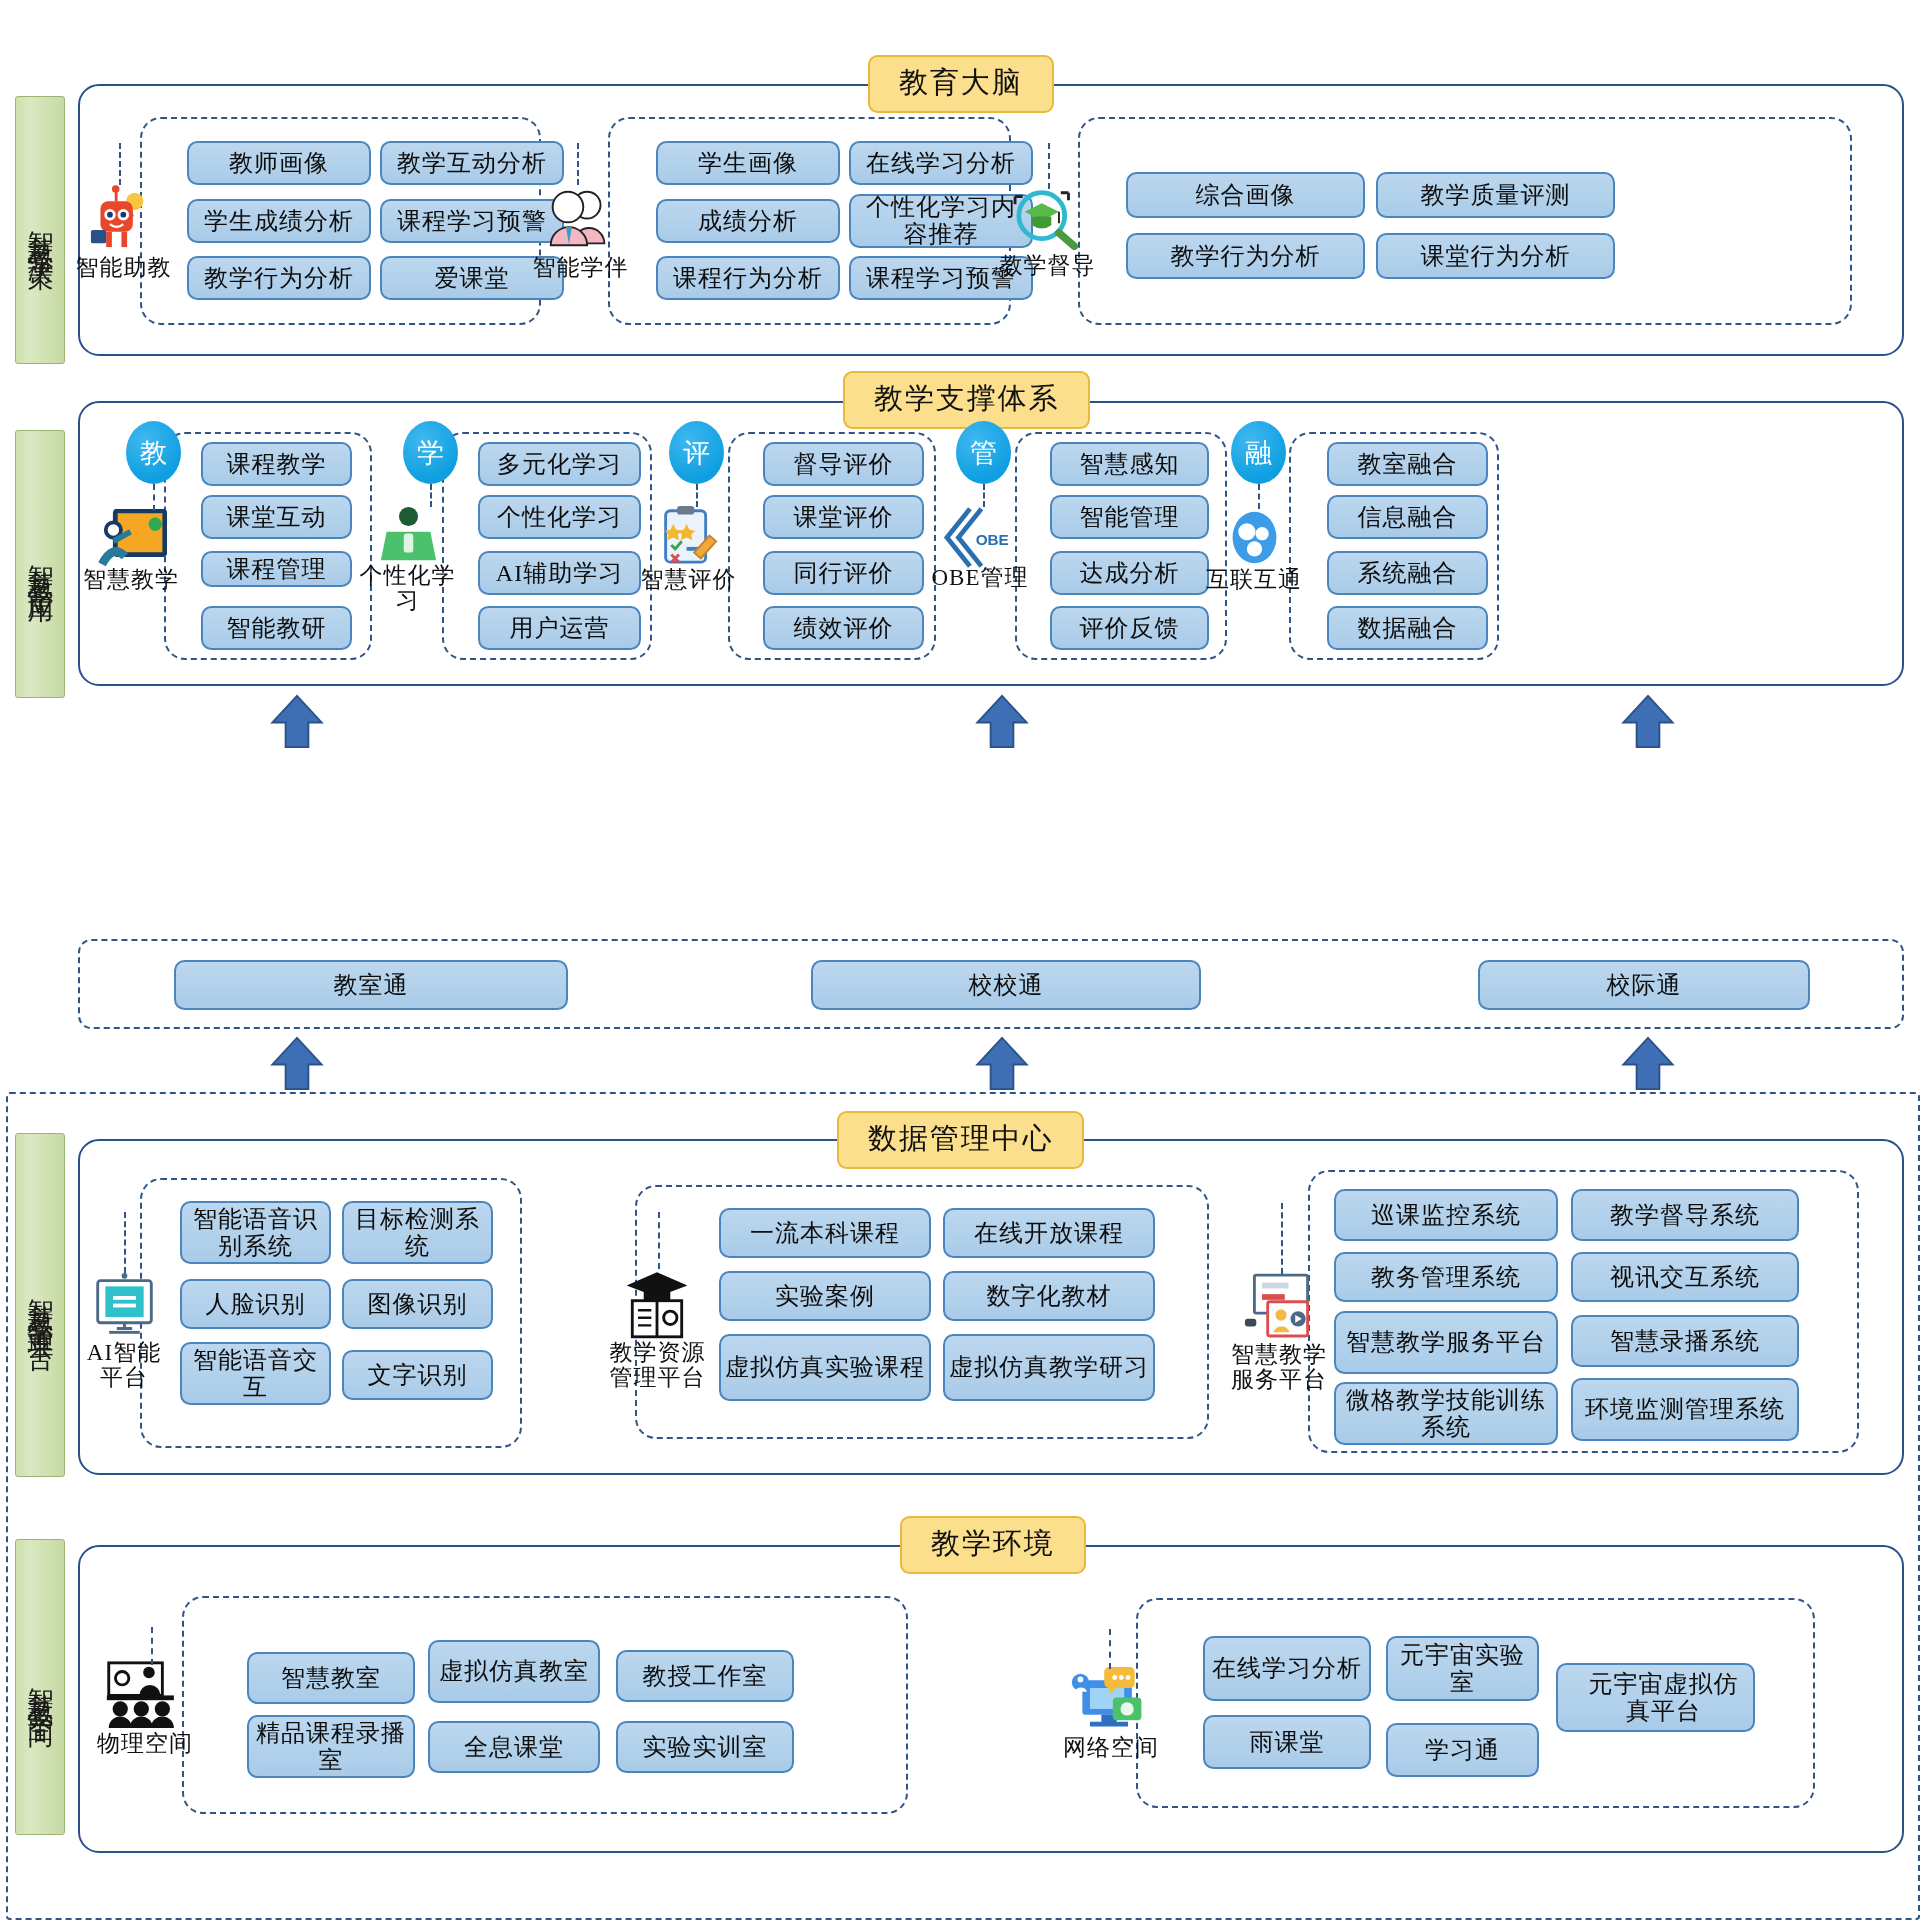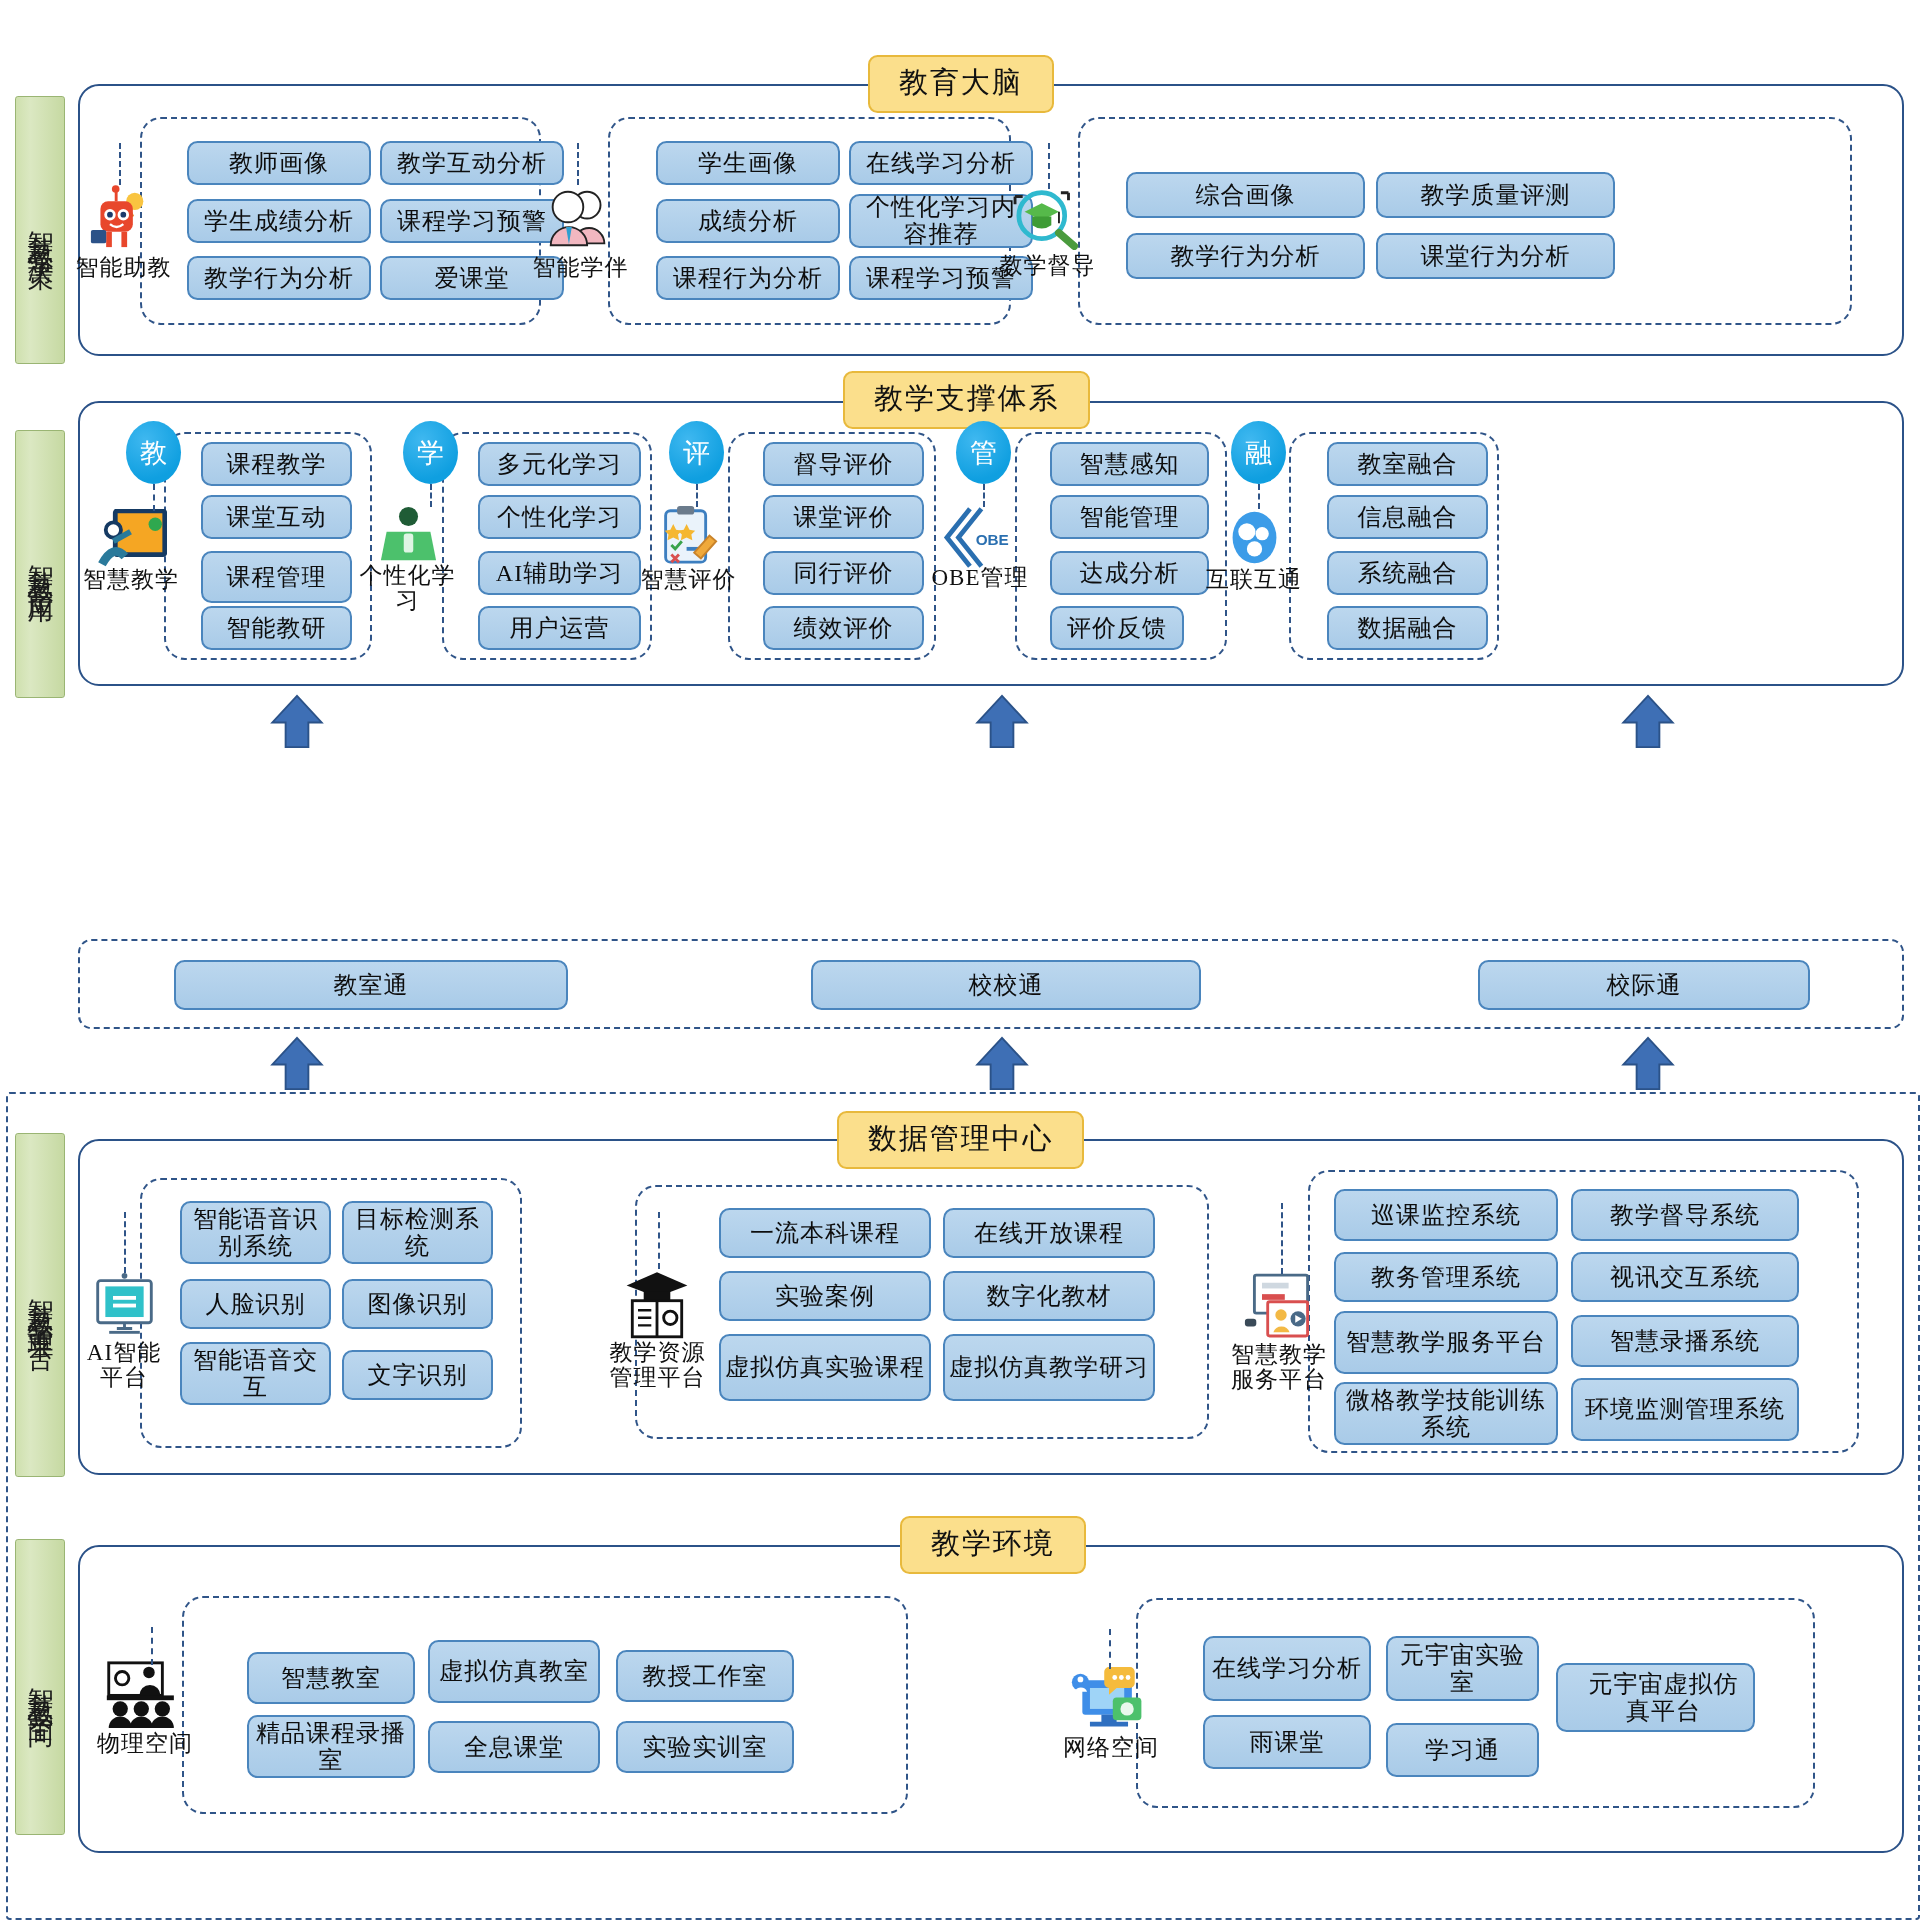--- a/index.html
+++ b/index.html
@@ -193,21 +193,21 @@
     <circle cx="64" cy="16" r="7" fill="#2fa84f"></circle>
     <circle cx="20" cy="22" r="8" fill="#fff" stroke="#153a63" stroke-width="4"></circle>
     <path d="M8 58 q12 -22 24 -8" stroke="#2a7a9b" stroke-width="9" fill="none"></path>
     <path d="M20 34 l18 -10" stroke="#2a7a9b" stroke-width="6"></path>
   </svg>
 </div>
 <div class="node-label" style="position:absolute;left:71px;top:568px;width:120px;">智慧教学</div>
 <div class="vdash" style="left:153px;top:484px;height:27px;"></div>
 <div class="cell" style="position:absolute;left:201px;top:442px;width:151px;height:44px;">课程教学</div>
 <div class="cell" style="position:absolute;left:201px;top:495px;width:151px;height:44px;">课堂互动</div>
-<div class="cell" style="position:absolute;left:201px;top:551px;width:151px;height:52px;">课程管理</div>
+<div class="cell" style="position:absolute;left:201px;top:551px;width:151px;height:36px;">课程管理</div>
 <div class="cell" style="position:absolute;left:201px;top:606px;width:151px;height:44px;">智能教研</div>
 
 <div class="dashed-group" style="position:absolute;left:442px;top:432px;width:210px;height:228px;"></div>
 <div class="circle-badge" style="left:403px;top:421px;">学</div>
 <div style="position:absolute;left:375px;top:505px;width:67px;height:59px;">
   <svg width="67" height="59" viewBox="0 0 70 62">
     <circle cx="35" cy="12" r="10" fill="#1f5c36"></circle>
     <path d="M12 28 h46 l6 30 h-58 z" fill="#4cc16c"></path>
     <rect x="30" y="30" width="10" height="20" rx="3" fill="#dff5e4"></rect>
   </svg>
@@ -247,21 +247,21 @@
     <path d="M28 4 L4 34 L28 64" fill="none" stroke="#2a6fb0" stroke-width="5"></path>
     <path d="M40 4 L16 34 L40 64" fill="none" stroke="#2a6fb0" stroke-width="5"></path>
     <text x="34" y="42" font-size="16" fill="#2a6fb0" font-family="Liberation Sans, sans-serif" font-weight="bold">OBE</text>
   </svg>
 </div>
 <div class="node-label" style="position:absolute;left:920px;top:566px;width:120px;">OBE管理</div>
 <div class="vdash" style="left:983px;top:484px;height:23px;"></div>
 <div class="cell" style="position:absolute;left:1050px;top:442px;width:159px;height:44px;">智慧感知</div>
 <div class="cell" style="position:absolute;left:1050px;top:495px;width:159px;height:44px;">智能管理</div>
 <div class="cell" style="position:absolute;left:1050px;top:551px;width:159px;height:44px;">达成分析</div>
-<div class="cell" style="position:absolute;left:1050px;top:606px;width:134px;height:44px;">评价反馈</div>
+<div class="cell" style="position:absolute;left:1050px;top:606px;width:159px;height:44px;">评价反馈</div>
 
 <div class="dashed-group" style="position:absolute;left:1289px;top:432px;width:210px;height:228px;"></div>
 <div class="circle-badge" style="left:1231px;top:421px;">融</div>
 <div style="position:absolute;left:1224px;top:507px;width:61px;height:61px;">
   <svg width="61" height="61" viewBox="0 0 64 64">
     <ellipse cx="32" cy="32" rx="23" ry="27" fill="#3c9ce8"></ellipse>
     <circle cx="24" cy="26" r="9" fill="#fff"></circle>
     <circle cx="40" cy="28" r="7" fill="#fff"></circle>
     <circle cx="32" cy="44" r="8" fill="#fff"></circle>
   </svg>

